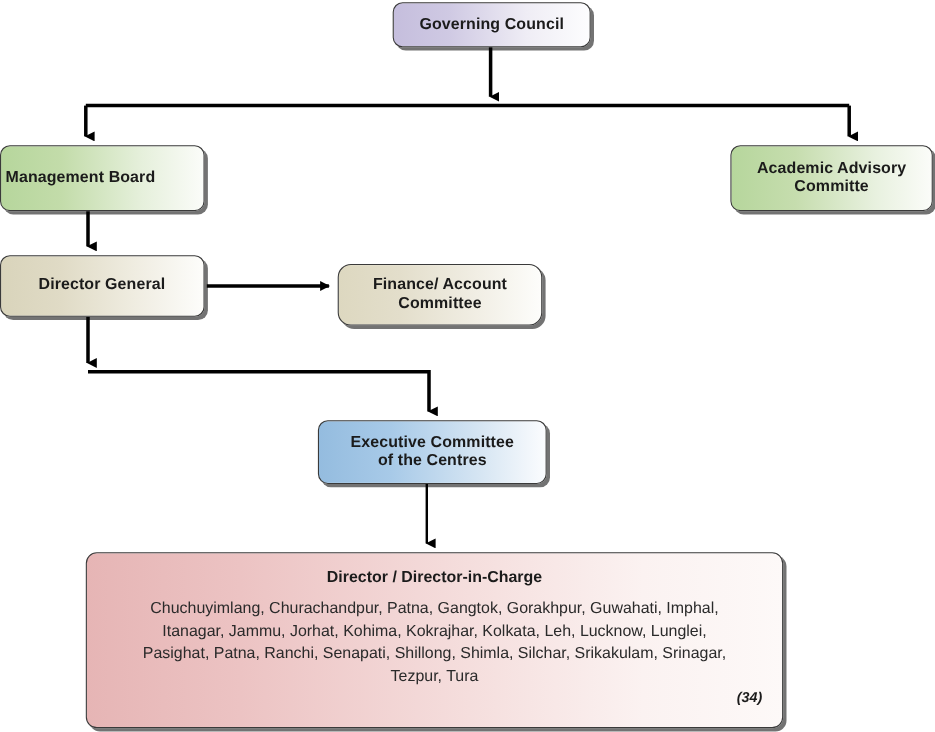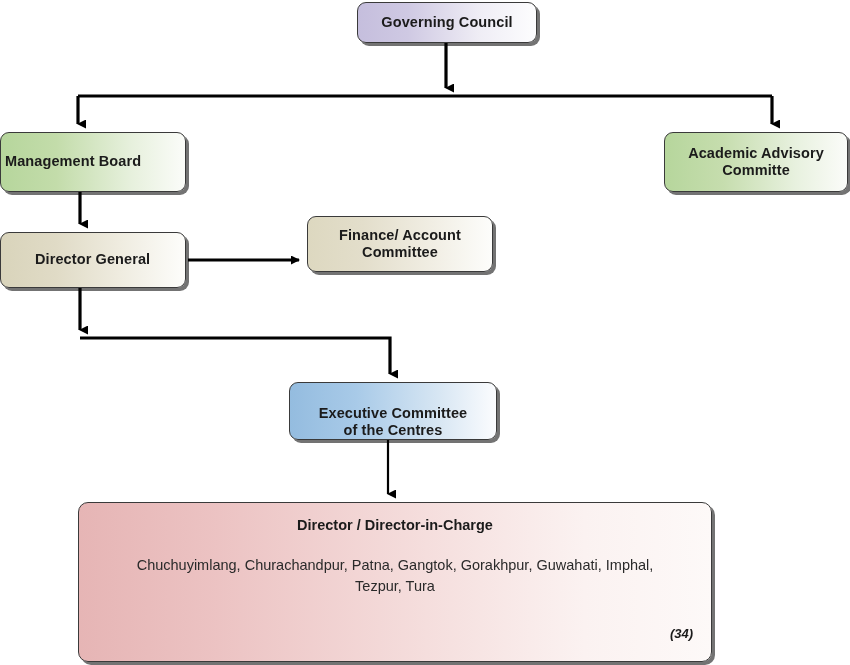--- a/index.html
+++ b/index.html
@@ -77,40 +77,39 @@
 
   .n-dirgen {
     left: 0px; top: 232px;
     width: 186px; height: 56px;
     background: linear-gradient(to right, #d9d4bb 0%, #e0dbc6 30%, #efece0 65%, #fdfdfb 100%);
     padding-left: 24px;
   }
   .n-dirgen .node-label { text-align: left; width: 100%; padding-left: 28px; }
 
   .n-finance {
-    left: 307px; top: 216px;
+    left: 307px; top: 240px;
     width: 186px; height: 56px;
     background: linear-gradient(to right, #ddd8c0 0%, #e3decb 30%, #f1eee4 68%, #fdfdfb 100%);
+    border-radius: 12px;
   }
 
   .n-exec {
     left: 289px; top: 382px;
     width: 208px; height: 58px;
     background: linear-gradient(to right, #94bcdf 0%, #a8cae8 32%, #d7e6f3 72%, #fbfcfe 100%);
-    justify-content: flex-end;
   }
 
   .n-directors {
     left: 78px; top: 502px;
     width: 634px; height: 160px;
     border-radius: 10px;
     background: linear-gradient(to right, #e6b5b5 0%, #ecc3c3 22%, #f5dedd 55%, #fbf2f1 80%, #fdf9f8 100%);
     justify-content: flex-start;
     padding-top: 14px;
-    gap: 12px;
   }
 
   .n-directors .dir-title {
     font-weight: bold;
     font-size: 14.5px;
     color: #1b1b1b;
     margin-bottom: 10px;
   }
   .n-directors .dir-list {
     font-size: 14.5px;
@@ -192,18 +191,20 @@
     <div class="node-label">
       <span>Executive Committee</span><br>
       <span>of the Centres</span>
     </div>
   </div>
 
   <div class="node n-directors">
     <div class="dir-title">Director / Director-in-Charge</div>
     <div class="dir-list">
       <div>Chuchuyimlang, Churachandpur, Patna, Gangtok, Gorakhpur, Guwahati, Imphal,</div>
+      <div>Itanagar, Jammu, Jorhat, Kohima, Kokrajhar, Kolkata, Leh, Lucknow, Lunglei,</div>
+      <div>Pasighat, Patna, Ranchi, Senapati, Shillong, Shimla, Silchar, Srikakulam, Srinagar,</div>
       <div>Tezpur, Tura</div>
     </div>
     <div class="dir-count">(34)</div>
   </div>
 
 </div>
 
 </body></html>

